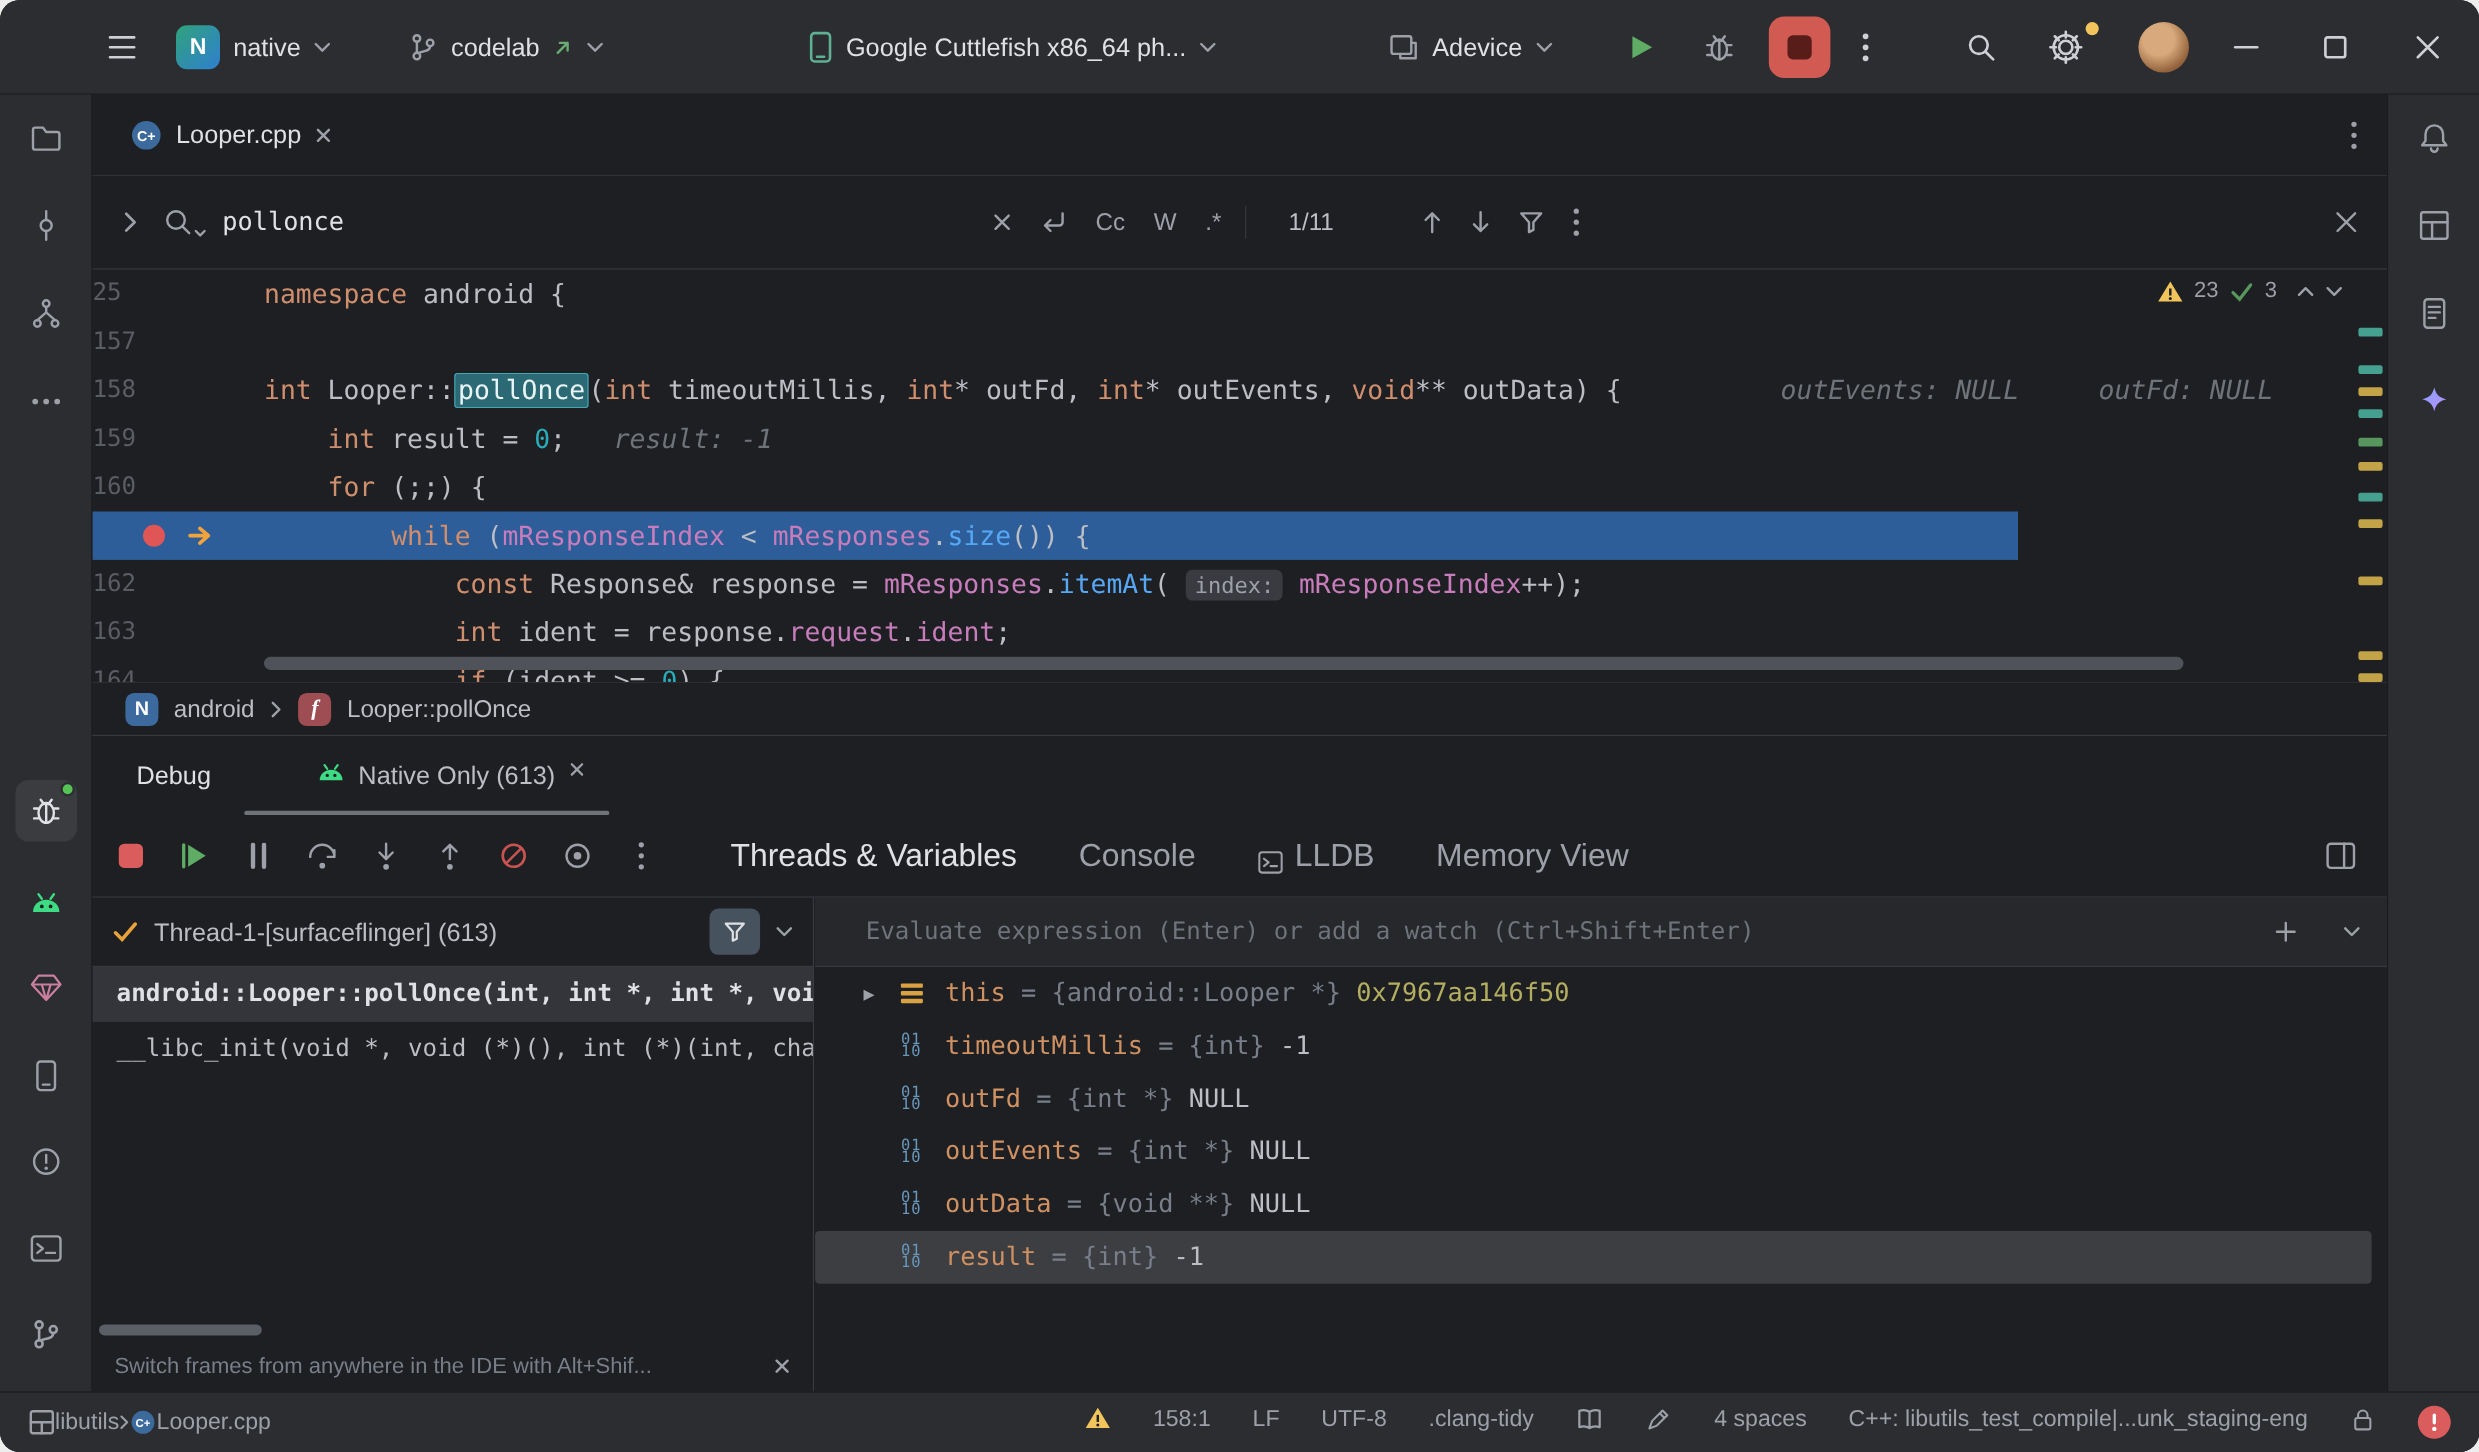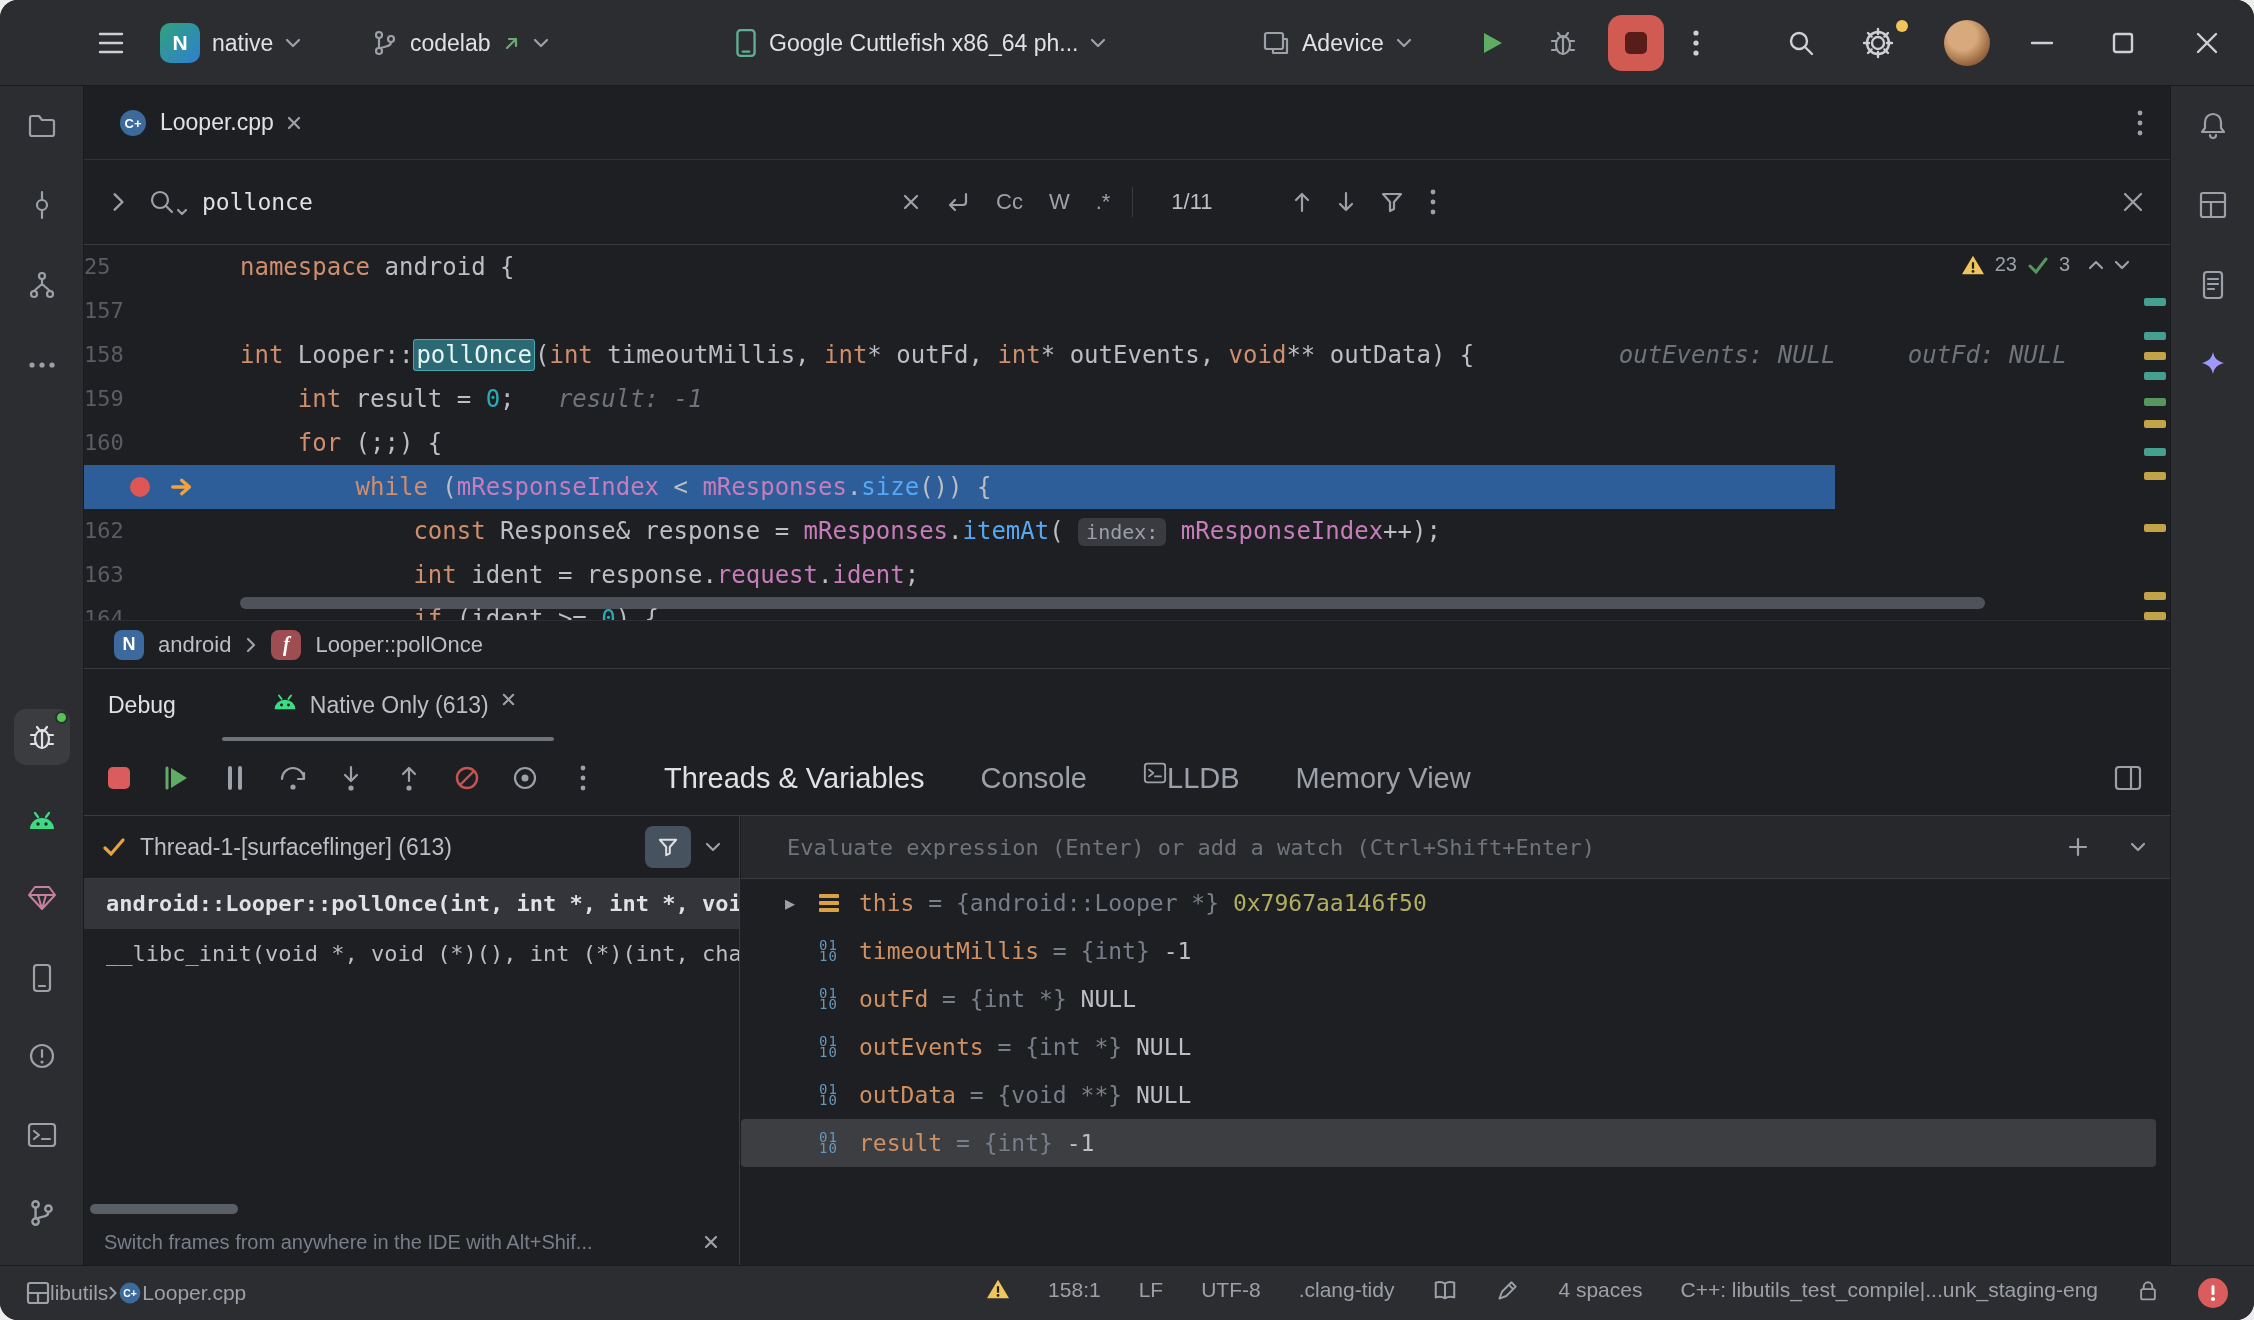--- a/index.html
+++ b/index.html
@@ -63,21 +63,21 @@
   #error-stripe .mark{position:absolute;left:4px;width:22px;height:8px;border-radius:2px}
   .mark.teal{background:#45a08f}.mark.yellow{background:#c2a348}.mark.green{background:#57965c}
 
   #breadcrumb{position:absolute;left:0;top:534px;width:2086px;height:48px;display:flex;align-items:center;gap:14px;padding-left:30px;border-top:1px solid #2c2e32}
   .bc-badge{width:30px;height:30px;border-radius:8px;display:flex;align-items:center;justify-content:center;color:#fff;font-size:18px;font-weight:bold}
   .bc-n{background:#3c6a9e}.bc-f{background:#9e4d52;font-style:italic;font-family:"Liberation Serif",serif;font-size:20px}
   .bc-text{color:#bcbec4;font-size:22px}
 
   
   #debug{position:absolute;left:0;top:582px;width:2086px;height:597px;border-top:1px solid #393b40}
-  #dheader{position:relative;height:72px;display:flex;align-items:center;padding-left:24px}
+  #dheader{position:relative;height:72px;display:flex;align-items:center;padding-left:40px}
   #dheader .title{color:#dfe1e5;font-size:23px}
   #session-tab{display:flex;align-items:flex-start;gap:12px;margin-left:96px;color:#bcbec4;font-size:23px}
   #session-underline{position:absolute;left:138px;bottom:0;width:332px;height:4px;border-radius:2px;background:#6f737a}
   #dtoolbar{position:relative;height:75px;display:flex;align-items:center;gap:24px;padding-left:18px;border-bottom:1px solid #393b40}
   .dt-ic{width:34px;height:34px;display:flex;align-items:center;justify-content:center}
   .dtab{font-size:29px;color:#9da0a8;white-space:nowrap}
   .dtab.active{color:#dfe1e5}
   #dtabs{display:flex;align-items:center;gap:56px;margin-left:40px}
   #dlayout-ic{margin-left:auto;margin-right:28px}
 
@@ -534,21 +534,21 @@
         <div class="dt-ic">
           <svg width="8" height="28" viewBox="0 0 8 28">
               <circle cx="4" cy="4" r="2.4" fill="#9da0a8"></circle>
               <circle cx="4" cy="14" r="2.4" fill="#9da0a8"></circle>
               <circle cx="4" cy="24" r="2.4" fill="#9da0a8"></circle>
             </svg>
           </div>
         <div id="dtabs">
           <span class="dtab active">Threads &amp; Variables</span>
           <span class="dtab">Console</span>
-          <span class="dtab" style="display:flex;align-items:flex-start;gap:0">
+          <span class="dtab" style="display:flex;align-items:flex-end;gap:10px">
             <svg width="24" height="22" viewBox="0 0 28 26">
                 <rect class="icn" x="2" y="2" width="24" height="22" rx="3"></rect>
                 <path class="icn" d="M7 9l5 4-5 4M14 17h7"></path>
               </svg>
             <span>LLDB</span>
           </span>
           <span class="dtab">Memory View</span>
         </div>
         <div id="dlayout-ic">
           <svg width="28" height="26" viewBox="0 0 28 26">

